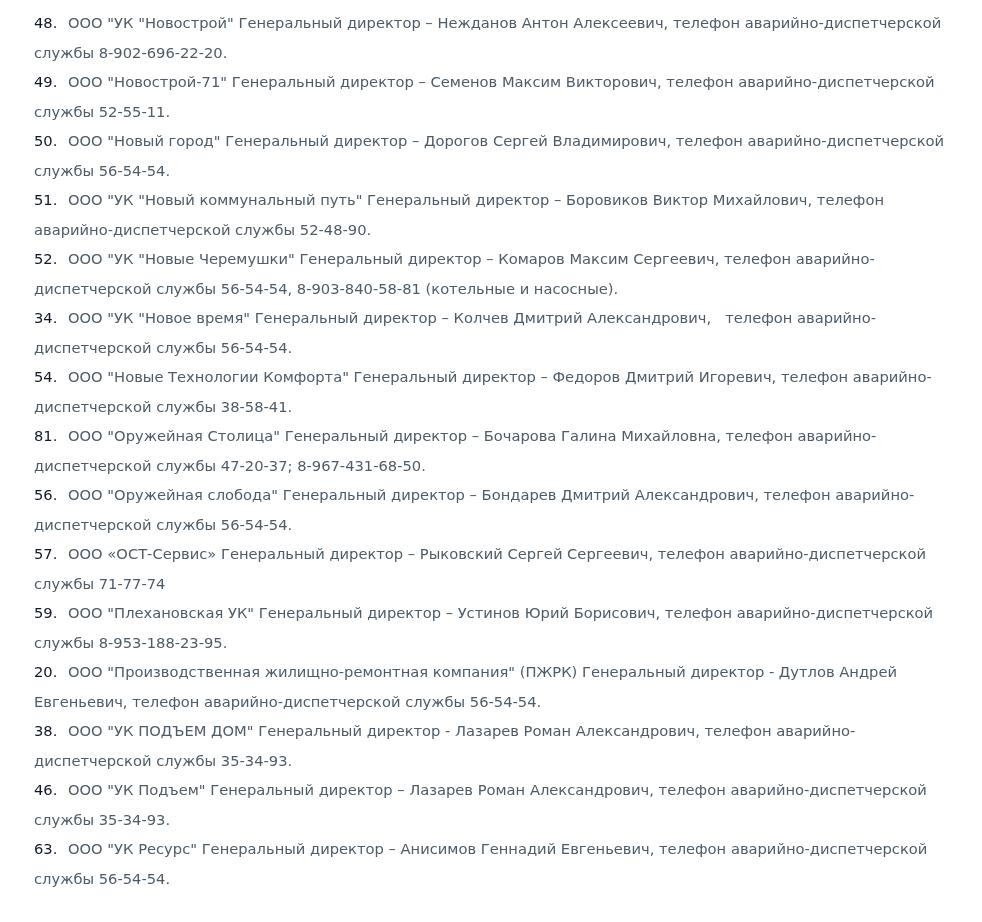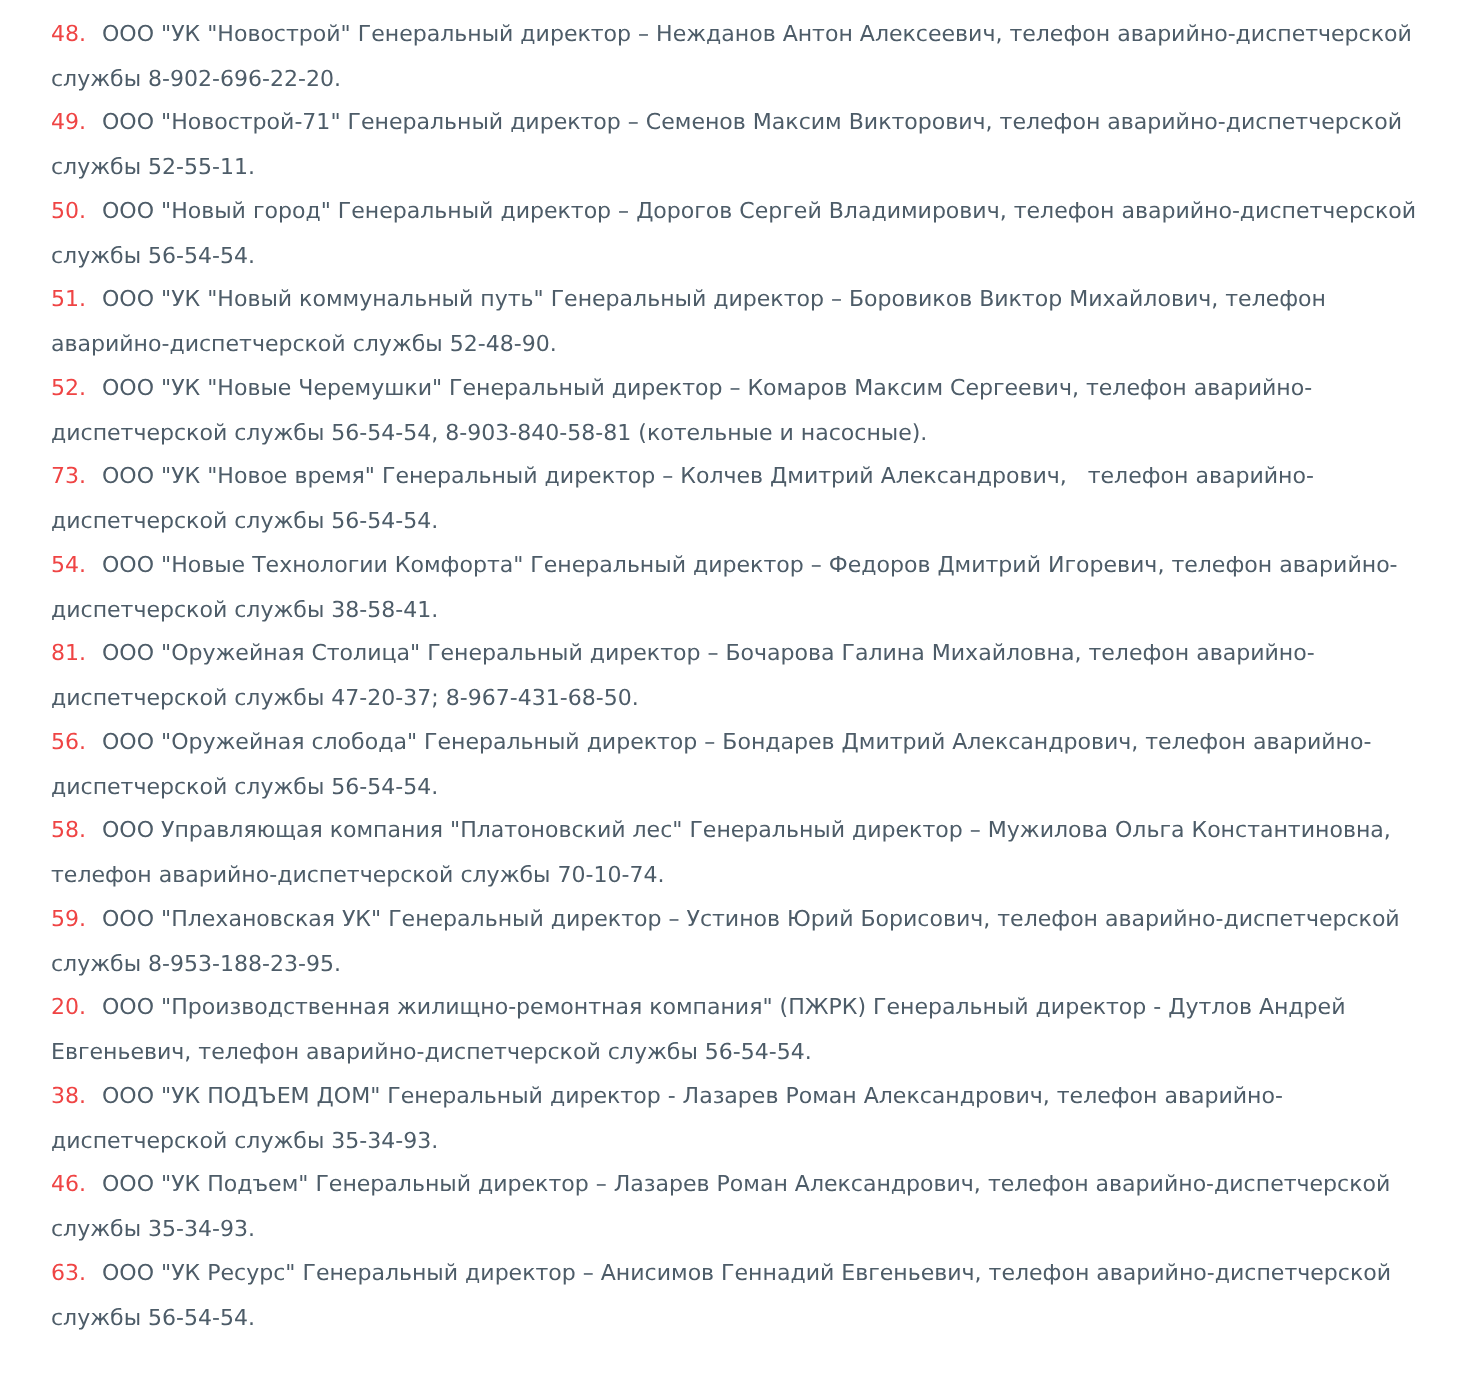--- a/index.html
+++ b/index.html
@@ -27,51 +27,51 @@
     color: #4d5c68;
     text-align: left;
     margin: 0;
     padding: 0;
     white-space: pre-wrap;
     text-indent: 0;
   }
   .entry .num {
     display: inline-block;
     min-width: 34px;
-    color: #ef4444;
+    color: #0f172a;
   }
   .entry .txt {
     color: #4d5c68;
   }
 </style>
 </head>
 <body>
 
 <div class="page">
 
   <p class="entry"><span class="num">48.</span><span class="txt">ООО "УК "Новострой" Генеральный директор – Нежданов Антон Алексеевич, телефон аварийно-диспетчерской службы 8-902-696-22-20.</span></p>
 
   <p class="entry"><span class="num">49.</span><span class="txt">ООО "Новострой-71" Генеральный директор – Семенов Максим Викторович, телефон аварийно-диспетчерской службы 52-55-11.</span></p>
 
   <p class="entry"><span class="num">50.</span><span class="txt">ООО "Новый город" Генеральный директор – Дорогов Сергей Владимирович, телефон аварийно-диспетчерской службы 56-54-54.</span></p>
 
   <p class="entry"><span class="num">51.</span><span class="txt">ООО "УК "Новый коммунальный путь" Генеральный директор – Боровиков Виктор Михайлович, телефон аварийно-диспетчерской службы 52-48-90.</span></p>
 
   <p class="entry"><span class="num">52.</span><span class="txt">ООО "УК "Новые Черемушки" Генеральный директор – Комаров Максим Сергеевич, телефон аварийно-диспетчерской службы 56-54-54, 8-903-840-58-81 (котельные и насосные).</span></p>
 
-  <p class="entry"><span class="num">73.</span><span class="txt">ООО "УК "Новое время" Генеральный директор – Колчев Дмитрий Александрович,   телефон аварийно-диспетчерской службы 56-54-54.</span></p>
+  <p class="entry"><span class="num">34.</span><span class="txt">ООО "УК "Новое время" Генеральный директор – Колчев Дмитрий Александрович,   телефон аварийно-диспетчерской службы 56-54-54.</span></p>
 
   <p class="entry"><span class="num">54.</span><span class="txt">ООО "Новые Технологии Комфорта" Генеральный директор – Федоров Дмитрий Игоревич, телефон аварийно-диспетчерской службы 38-58-41.</span></p>
 
   <p class="entry"><span class="num">81.</span><span class="txt">ООО "Оружейная Столица" Генеральный директор – Бочарова Галина Михайловна, телефон аварийно-диспетчерской службы 47-20-37; 8-967-431-68-50.</span></p>
 
   <p class="entry"><span class="num">56.</span><span class="txt">ООО "Оружейная слобода" Генеральный директор – Бондарев Дмитрий Александрович, телефон аварийно-диспетчерской службы 56-54-54.</span></p>
 
+  <p class="entry"><span class="num">57.</span><span class="txt">ООО «ОСТ-Сервис» Генеральный директор – Рыковский Сергей Сергеевич, телефон аварийно-диспетчерской службы 71-77-74</span></p>
 
-  <p class="entry"><span class="num">58.</span><span class="txt">ООО Управляющая компания "Платоновский лес" Генеральный директор – Мужилова Ольга Константиновна, телефон аварийно-диспетчерской службы 70-10-74.</span></p>
 
   <p class="entry"><span class="num">59.</span><span class="txt">ООО "Плехановская УК" Генеральный директор – Устинов Юрий Борисович, телефон аварийно-диспетчерской службы 8-953-188-23-95.</span></p>
 
   <p class="entry"><span class="num">20.</span><span class="txt">ООО "Производственная жилищно-ремонтная компания" (ПЖРК) Генеральный директор - Дутлов Андрей Евгеньевич, телефон аварийно-диспетчерской службы 56-54-54.</span></p>
 
   <p class="entry"><span class="num">38.</span><span class="txt">ООО "УК ПОДЪЕМ ДОМ" Генеральный директор - Лазарев Роман Александрович, телефон аварийно-диспетчерской службы 35-34-93.</span></p>
 
   <p class="entry"><span class="num">46.</span><span class="txt">ООО "УК Подъем" Генеральный директор – Лазарев Роман Александрович, телефон аварийно-диспетчерской службы 35-34-93.</span></p>
 
   <p class="entry"><span class="num">63.</span><span class="txt">ООО "УК Ресурс" Генеральный директор – Анисимов Геннадий Евгеньевич, телефон аварийно-диспетчерской службы 56-54-54.</span></p>

